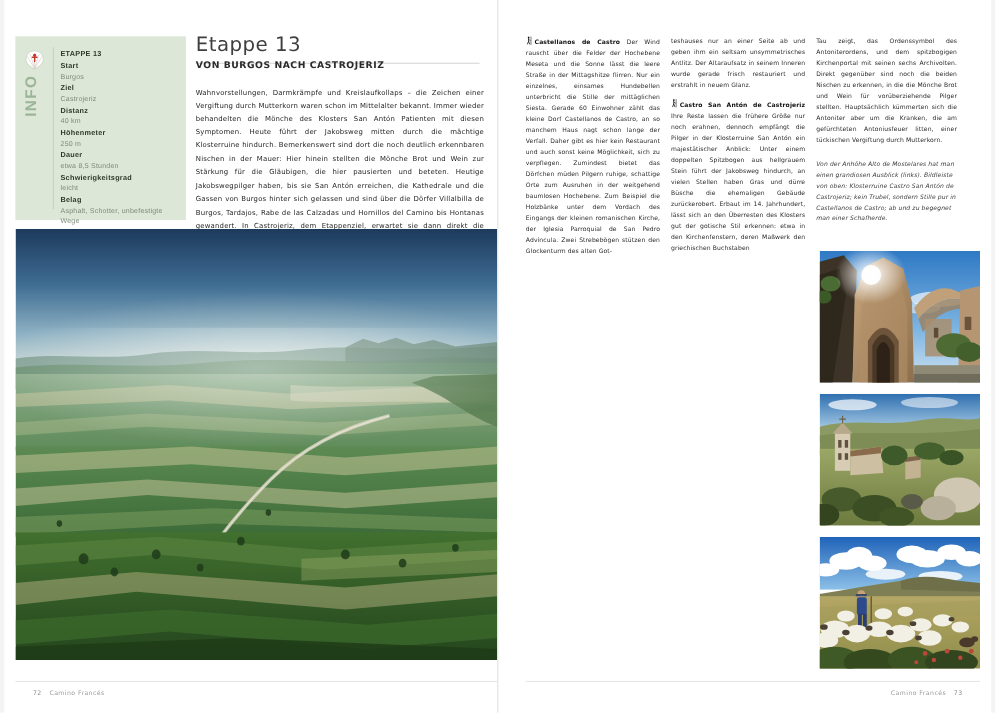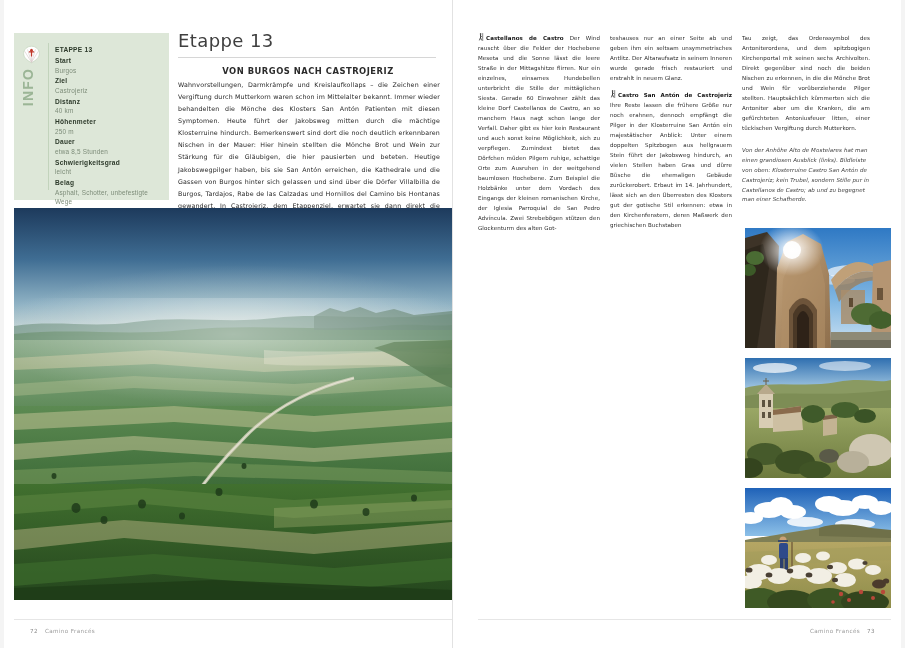--- a/index.html
+++ b/index.html
@@ -56,24 +56,23 @@
   
   .etappe-title{
     position:absolute;left:178px;top:30px;width:260px;
     font-size:18px;color:#3f3f3f;letter-spacing:.4px;
     font-family:"DejaVu Sans", sans-serif;font-weight:400;
   }
   .title-rule{
     position:absolute;left:178px;top:57px;width:258px;height:1px;background:#d6d6d6;
   }
   .subhead{
-    position:absolute;left:178px;top:66px;width:260px;
+    position:absolute;left:178px;top:54px;width:260px;
     font-size:8.4px;font-weight:700;color:#2b2b2b;letter-spacing:.5px;
     font-family:"DejaVu Sans", sans-serif;
-    text-align:center;
   }
   .intro{
     position:absolute;left:178px;top:79px;width:262px;
     font-size:6.3px;line-height:1.92;color:#262626;
     text-align:justify;letter-spacing:.15px;
     font-family:"DejaVu Sans", sans-serif;
   }
 
   
   .hero{

